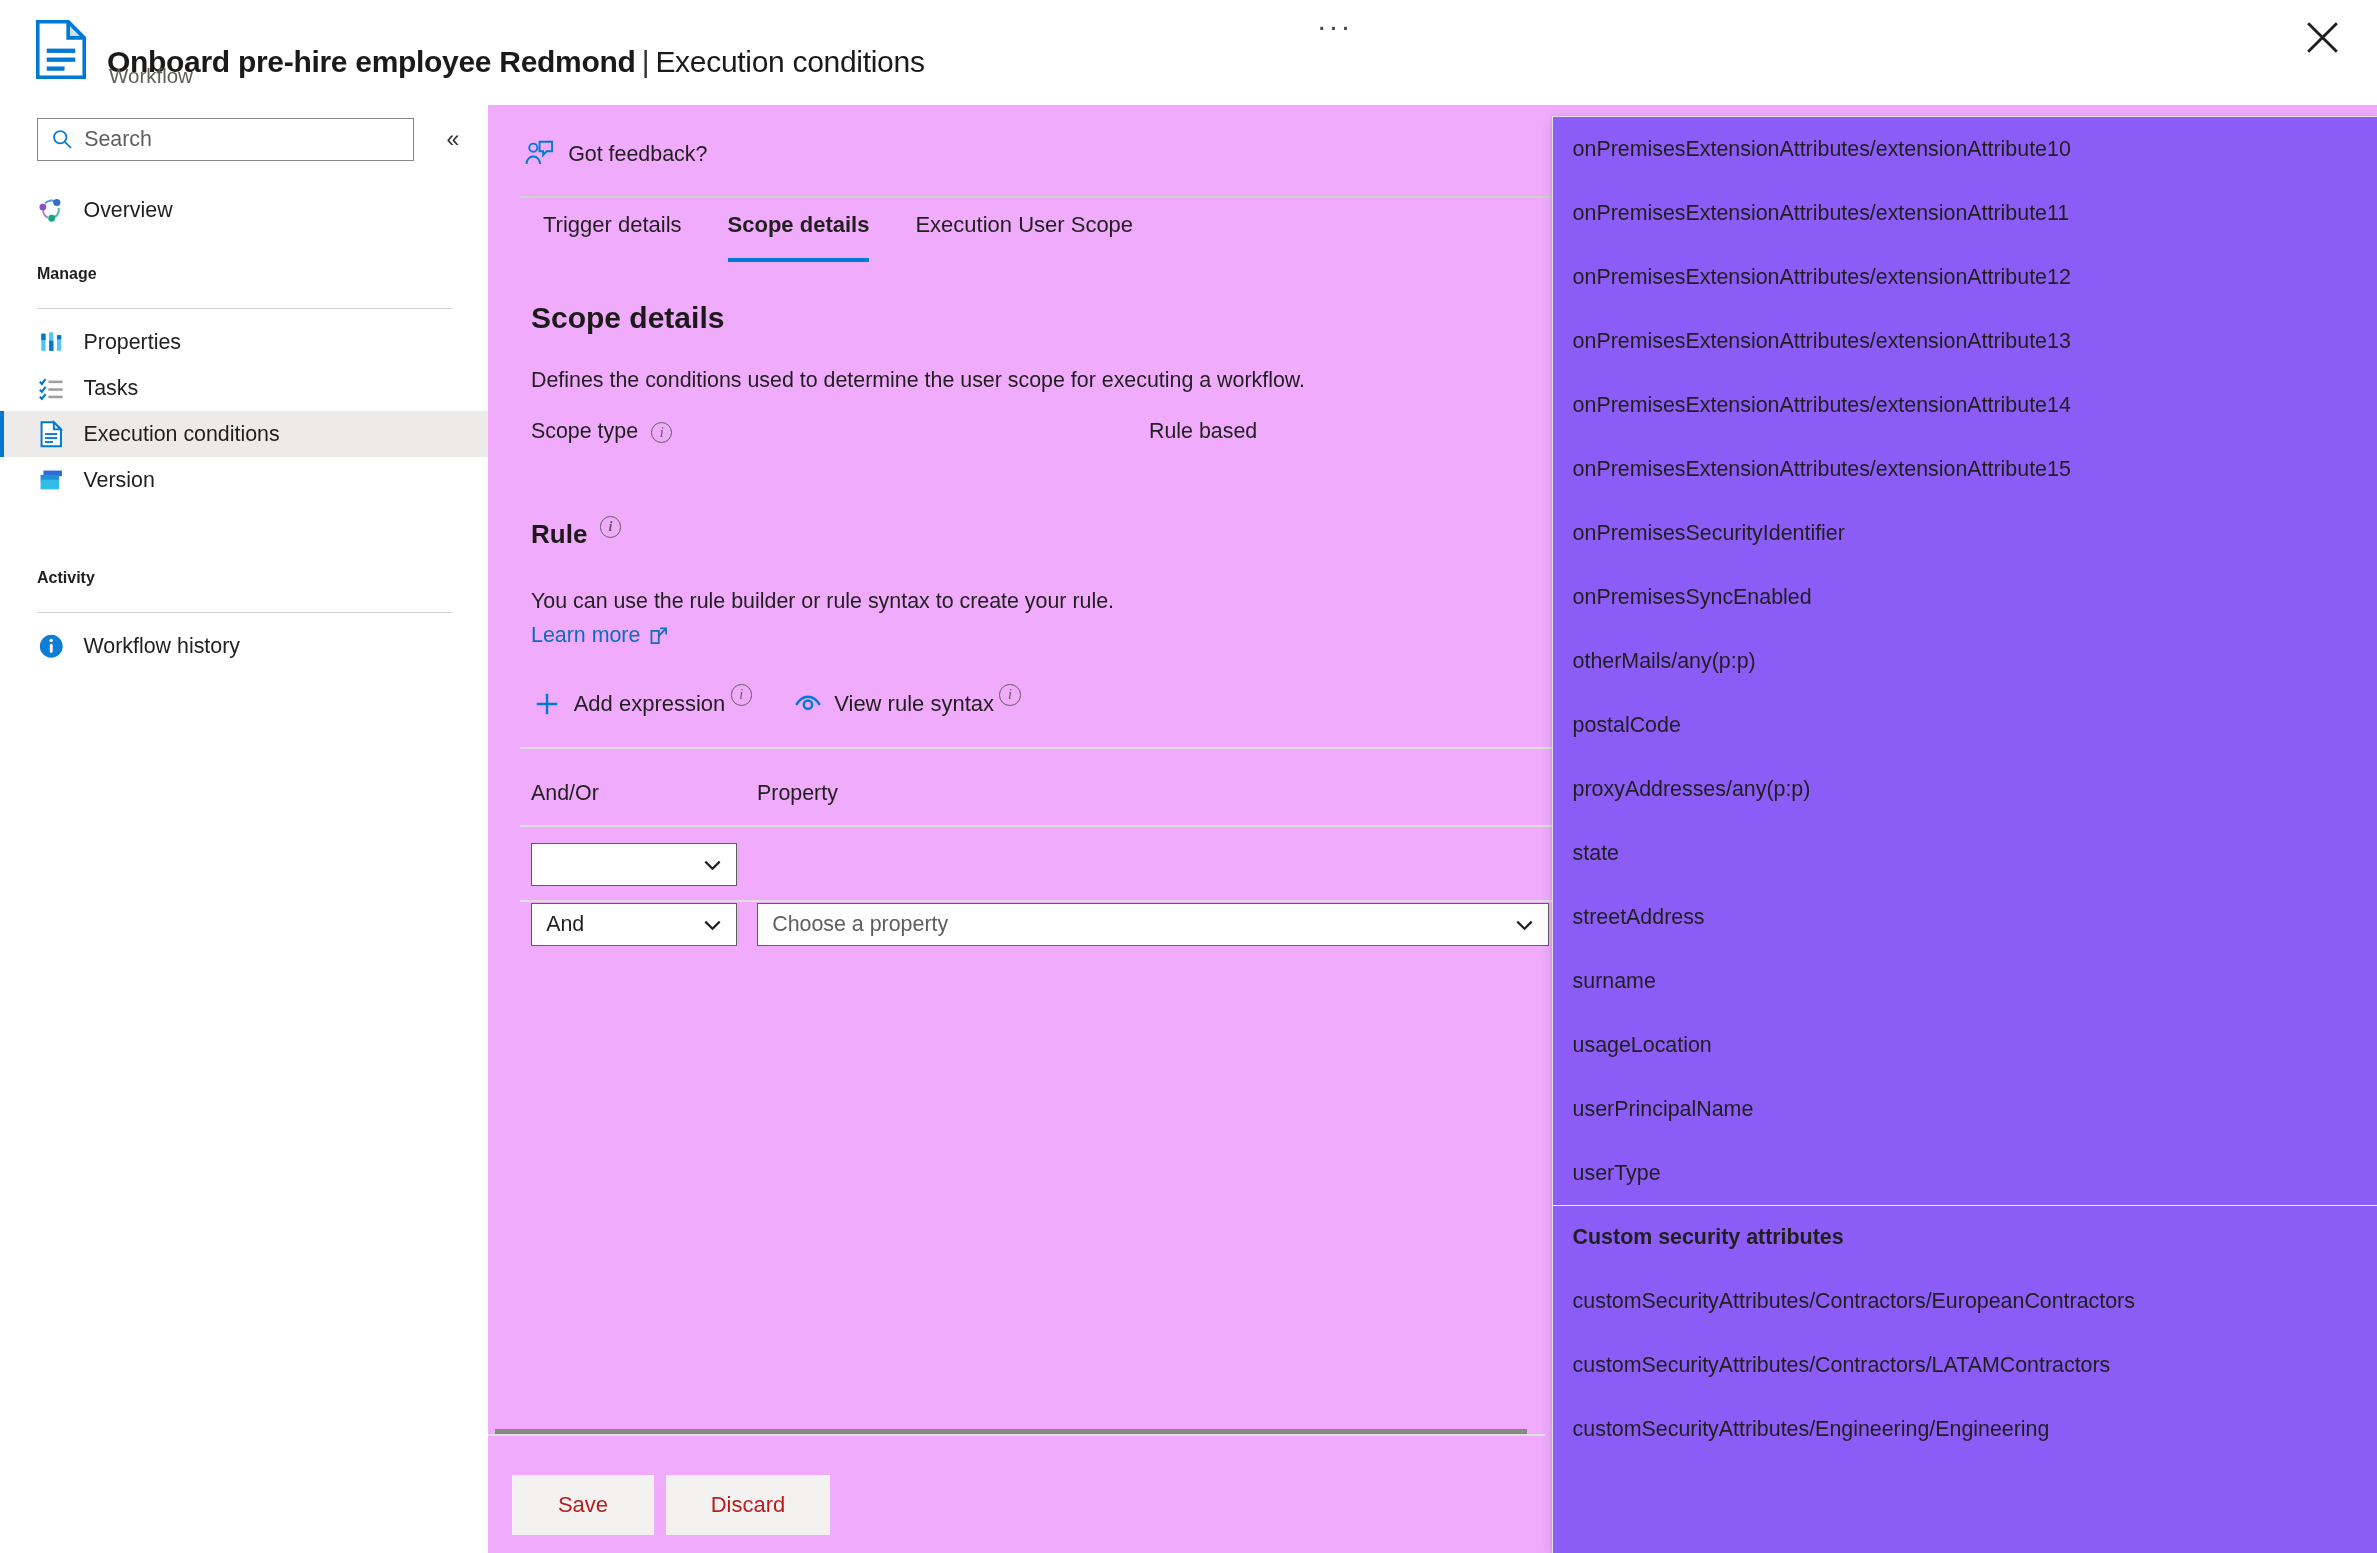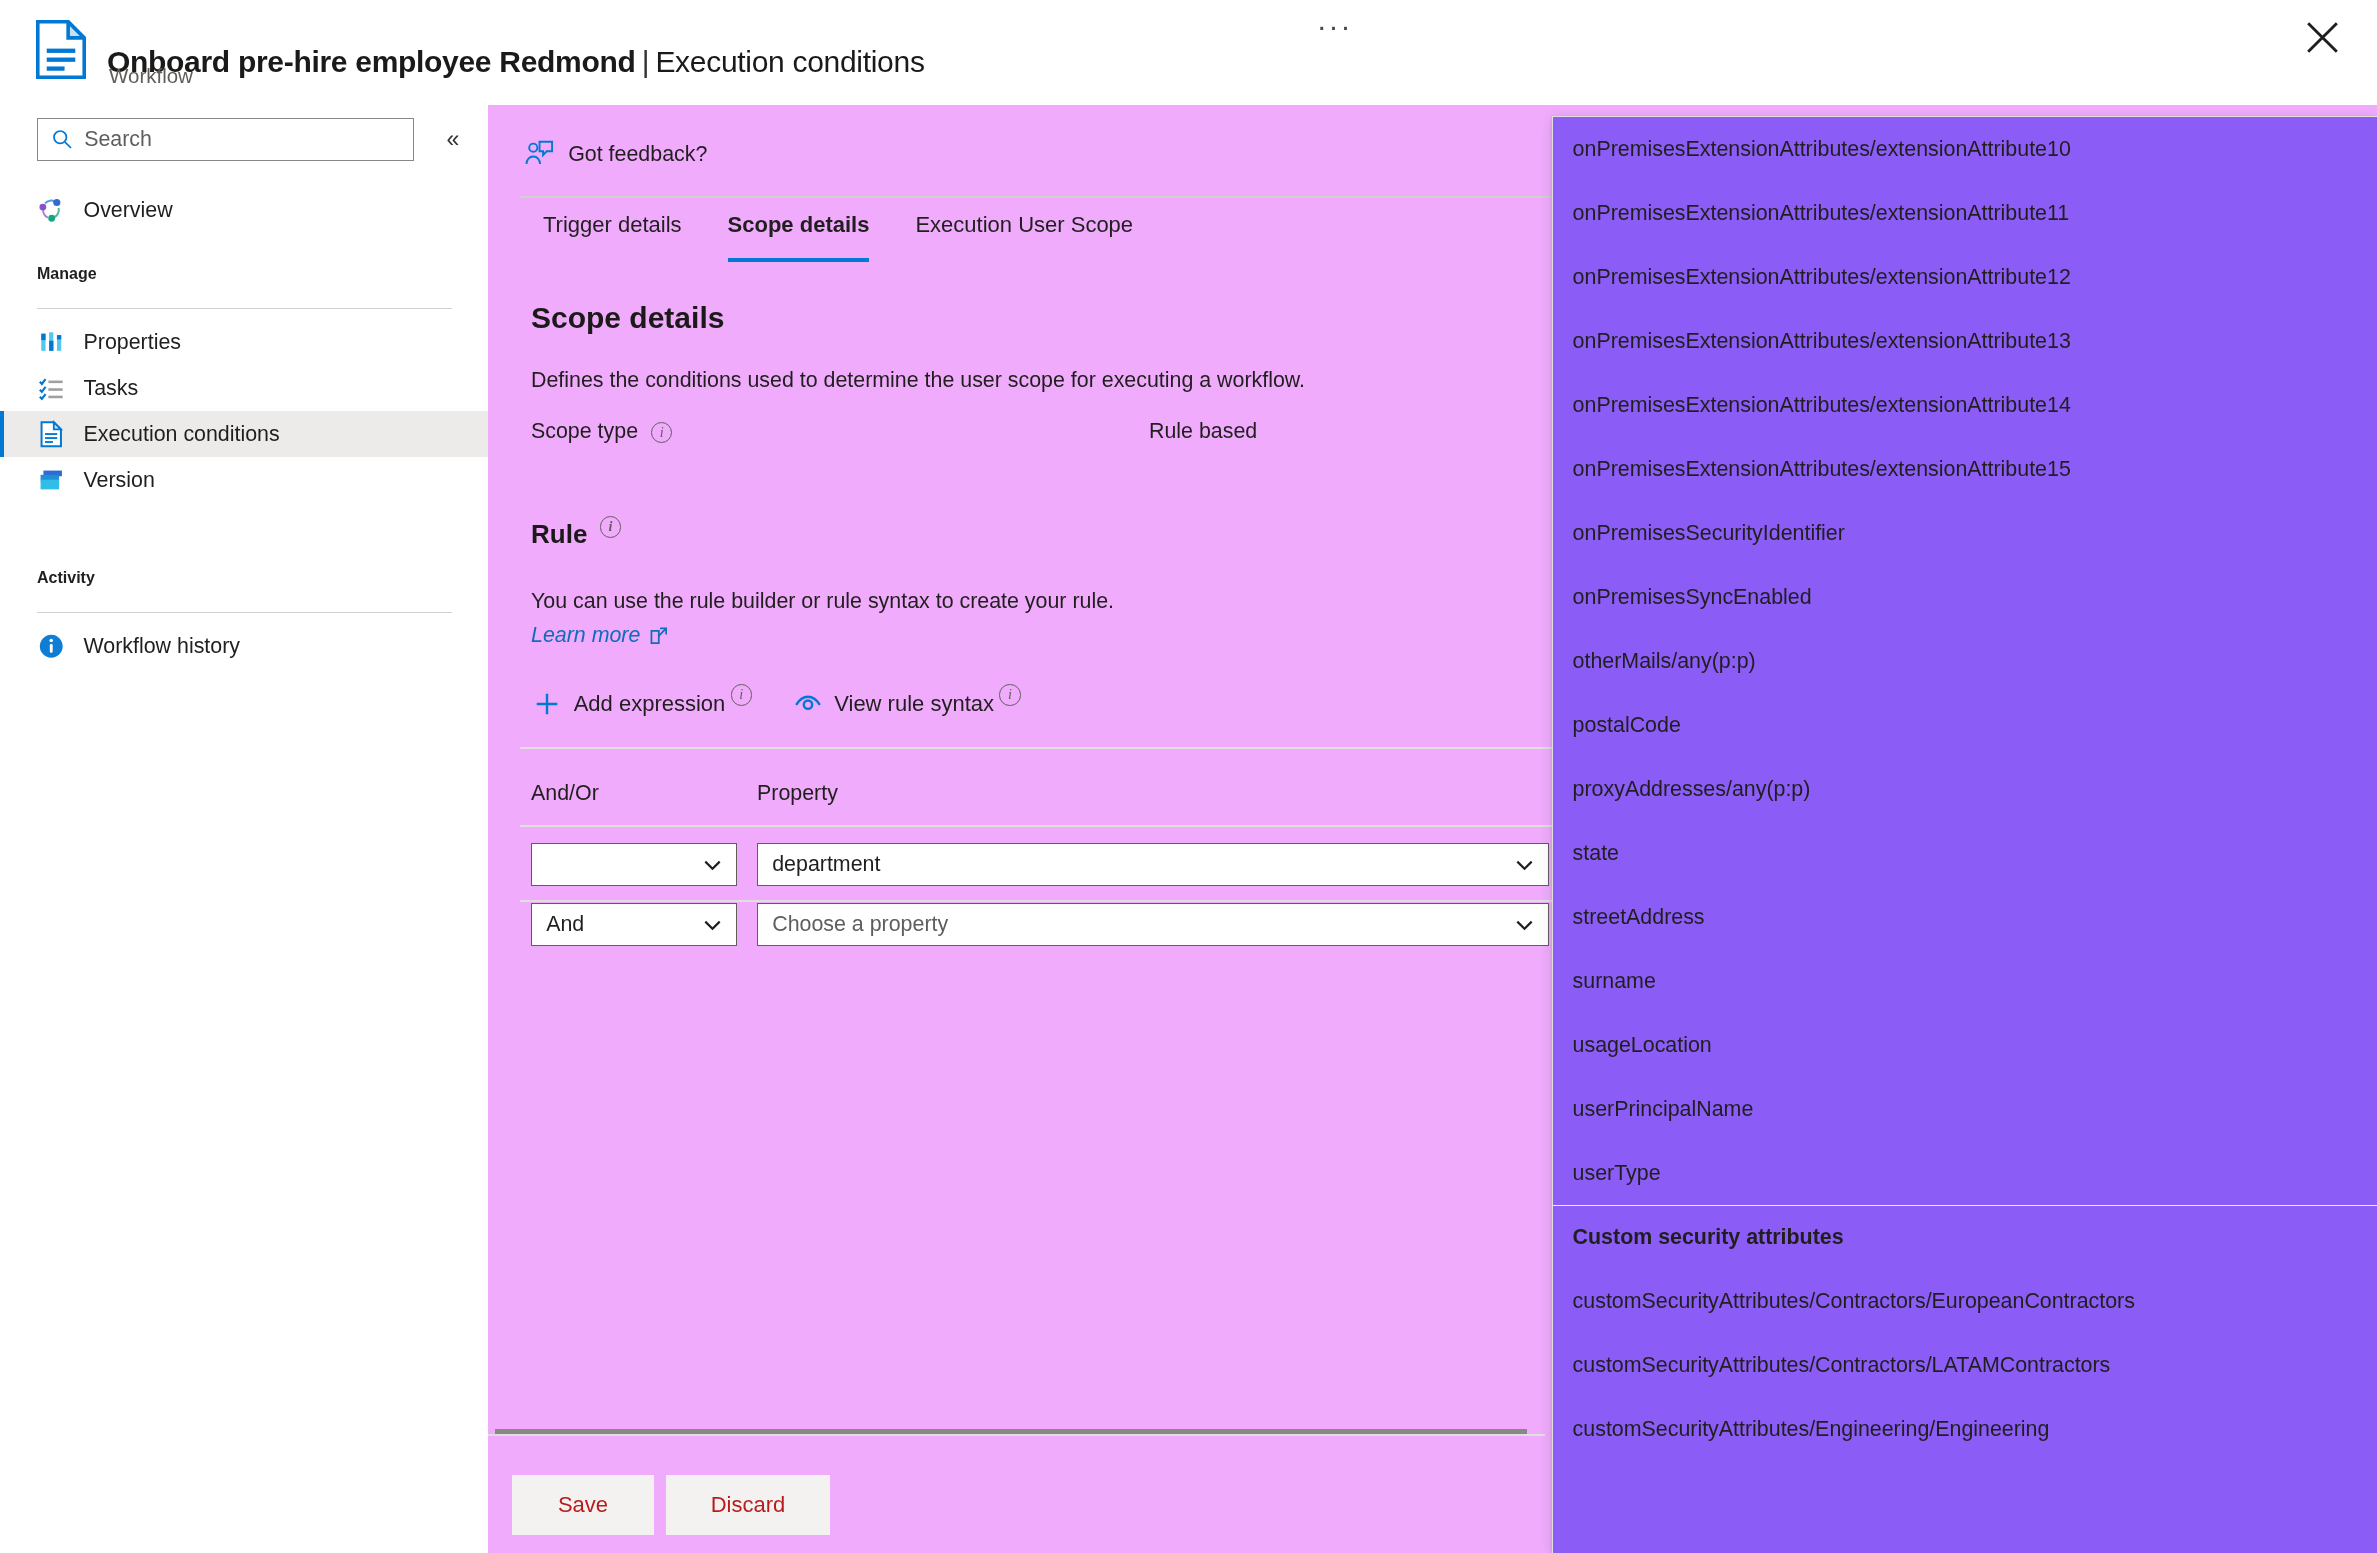--- a/index.html
+++ b/index.html
@@ -89,21 +89,21 @@
     position: absolute; left: 43px; top: 31px; font-size: 30px; font-weight: 600; color: #1b1a19;
   }
   .pane-desc { position: absolute; left: 43px; top: 98px; font-size: 21.4px; color: #201f1e; }
   .scope-label { position: absolute; left: 43px; top: 149px; font-size: 21.4px; color: #201f1e; }
   .scope-value { position: absolute; left: 661px; top: 149px; font-size: 21.4px; color: #201f1e; }
 
   .rule-title { position: absolute; left: 43px; top: 249px; font-size: 26px; font-weight: 700; color: #1b1a19; }
   .rule-desc { position: absolute; left: 43px; top: 319px; font-size: 21.4px; color: #201f1e; }
   .learn-more {
     position: absolute; left: 43px; top: 353px; font-size: 21.4px; color: #0f6cbd;
-    cursor: pointer; display: flex; align-items: center; font-style: italic;
+    cursor: pointer; display: flex; align-items: center;
   }
   .learn-more .ext { margin-left: 9px; width: 19.6px; height: 19.6px; }
 
   .cmdbar { position: absolute; left: 43px; top: 409px; height: 50px; display: flex; align-items: center; }
   .cmd { display: flex; align-items: center; cursor: pointer; margin-right: 27px; }
   .cmd .cico { width: 32px; height: 32px; flex: 0 0 auto; }
   .cmd .ctxt { margin-left: 10.7px; font-size: 22px; color: #201f1e; }
 
   .info-i {
     display: inline-block; width: 21.4px; height: 21.4px; border: 1.4px solid #605e5c;
@@ -348,28 +348,20 @@
         </div>
       </div>
 
       <div class="grid-rule" style="top:477px"></div>
       <div class="col-hdr" style="left:43px; top:511px">And/Or</div>
       <div class="col-hdr" style="left:269px; top:511px">Property</div>
       <div class="grid-rule" style="top:555px"></div>
 
       <div class="ddl" style="left:43px; top:573px; width:206px">
         <span class="val"></span>
-        <span class="chev">
-          <svg width="23" height="23" viewBox="0 0 16 16">
-              <path d="M3 6 L8 11 L13 6" fill="none" stroke="#201f1e" stroke-width="1.5"></path>
-            </svg>
-        </span>
-      </div>
-      <div class="ddl" style="left:269px; top:573px; width:792px">
-        <span class="val">department</span>
         <span class="chev">
           <svg width="23" height="23" viewBox="0 0 16 16">
               <path d="M3 6 L8 11 L13 6" fill="none" stroke="#201f1e" stroke-width="1.5"></path>
             </svg>
         </span>
       </div>
       <div class="grid-rule" style="top:630px"></div>
 
       <div class="ddl" style="left:43px; top:633px; width:206px">
         <span class="val">And</span>

